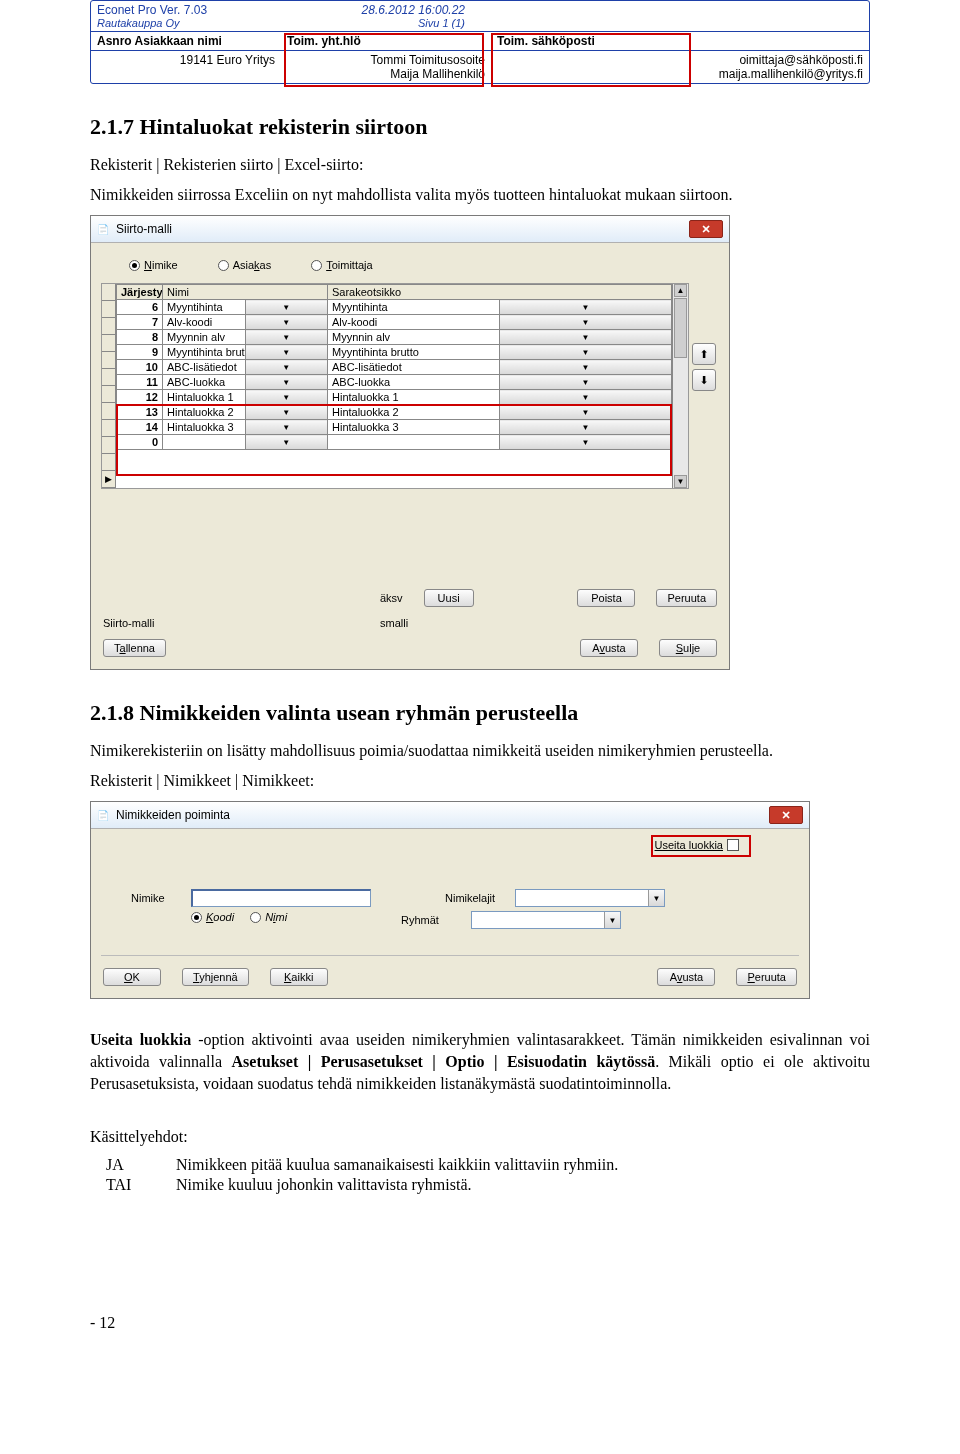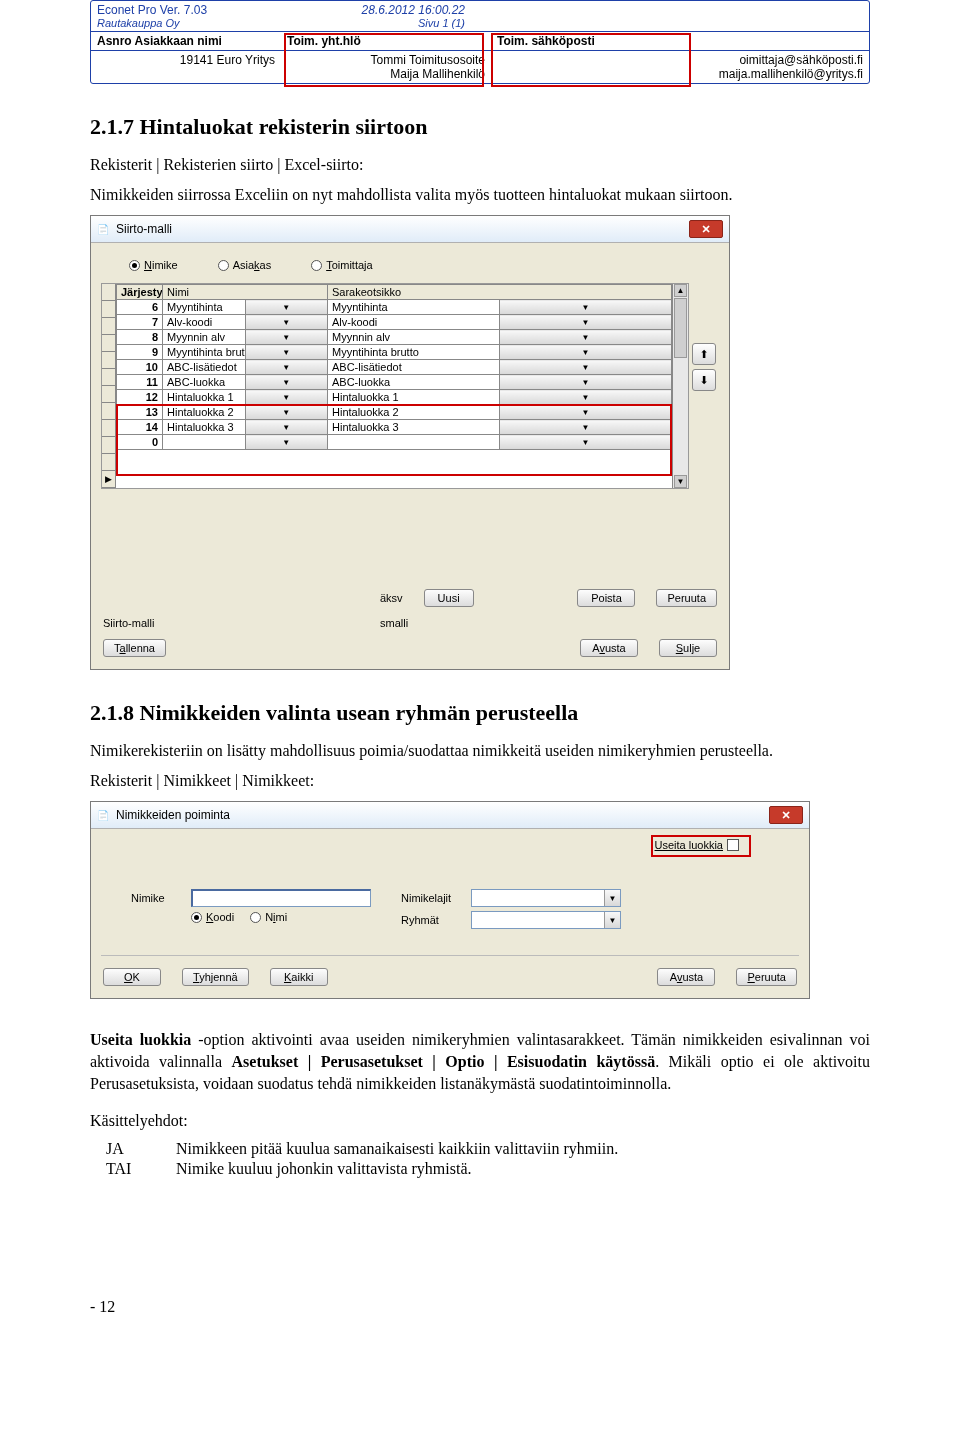--- a/index.html
+++ b/index.html
@@ -437,34 +437,34 @@
         </label>
         <div class="redbox2" style="left:-4px; top:-4px; width:100px; height:22px;"></div>
       </div>
 
       <div style="display:flex; align-items:flex-start; gap:30px; padding:50px 10px 10px 30px;">
         <div style="display:flex; flex-direction:column; gap:4px;">
           <div style="display:flex; align-items:center; gap:10px;">
             <span class="lbl" style="width:50px;">Nimike</span>
             <div class="txtfield" style="width:180px; border-top: 2px solid #4a6aa0; border-left:2px solid #4a6aa0;"></div>
           </div>
-          <div style="display:flex; gap:16px; padding-left:60px;">
+          <div style="display:flex; gap:16px; padding-left:60px;font-style:italic;">
             <label class="radio">
                 <span class="dot on"></span>
                 <span><span class="underline-key">K</span>oodi</span>
               </label>
             <label class="radio">
                 <span class="dot"></span>
                 <span>N<span class="underline-key">i</span>mi</span>
               </label>
           </div>
         </div>
         <div style="display:flex; flex-direction:column; gap:4px;">
           <div style="display:flex; align-items:center; gap:10px;">
-            <span class="lbl" style="width:60px;">Nimikelajit</span>
+            <span class="lbl" style="width:60px;margin-left:44px;">Nimikelajit</span>
             <div class="combofield" style="width:150px;">
                 <div class="cf-txt"></div>
                 <div class="cf-dd">▼</div>
               </div>
           </div>
           <div style="display:flex; align-items:center; gap:10px;">
             <span class="lbl" style="width:60px;">Ryhmät</span>
             <div class="combofield" style="width:150px;">
                 <div class="cf-txt"></div>
                 <div class="cf-dd">▼</div>
@@ -482,21 +482,21 @@
         <div class="winbtn">A<span class="underline-key">v</span>usta</div>
         <div class="winbtn"><span class="underline-key">P</span>eruuta</div>
       </div>
     </div>
   </div>
 
   <p class="body-text justify">
     <span class="bold">Useita luokkia</span><span> -option aktivointi avaa useiden nimikeryhmien valintasarakkeet. Tämän nimikkeiden esivalinnan voi aktivoida valinnalla </span><span class="bold">Asetukset | Perusasetukset | Optio | Esisuodatin käytössä</span><span>. Mikäli optio ei ole aktivoitu Perusasetuksista, voidaan suodatus tehdä nimikkeiden listanäkymästä suodatintoiminnolla.</span>
   </p>
 
-  <p class="body-text" style="margin-top:16px;">Käsittelyehdot:</p>
+  <p class="body-text" style="margin-top:32px;">Käsittelyehdot:</p>
   <div class="def-row">
     <div class="dt">JA</div>
     <div class="dd">Nimikkeen pitää kuulua samanaikaisesti kaikkiin valittaviin ryhmiin.</div>
   </div>
   <div class="def-row">
     <div class="dt">TAI</div>
     <div class="dd">Nimike kuuluu johonkin valittavista ryhmistä.</div>
   </div>
 
   <div class="footer-pn">- 12</div>

